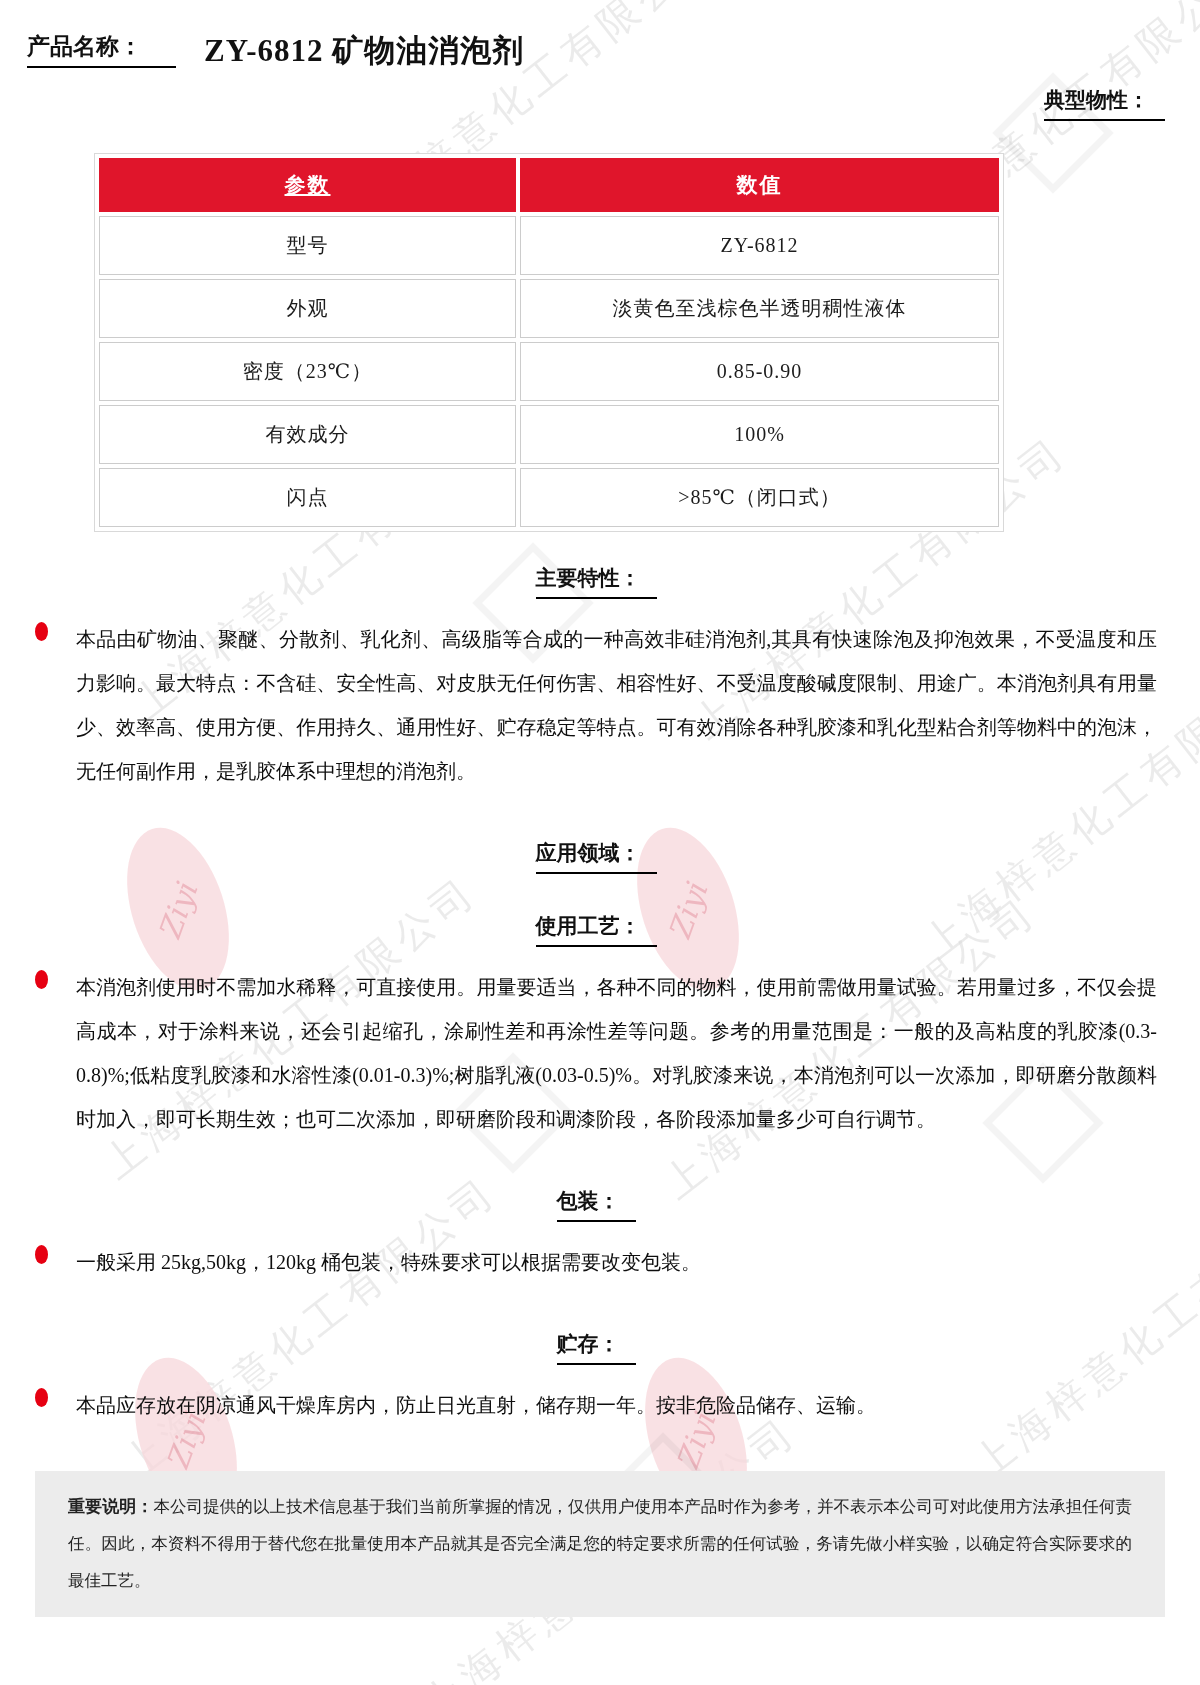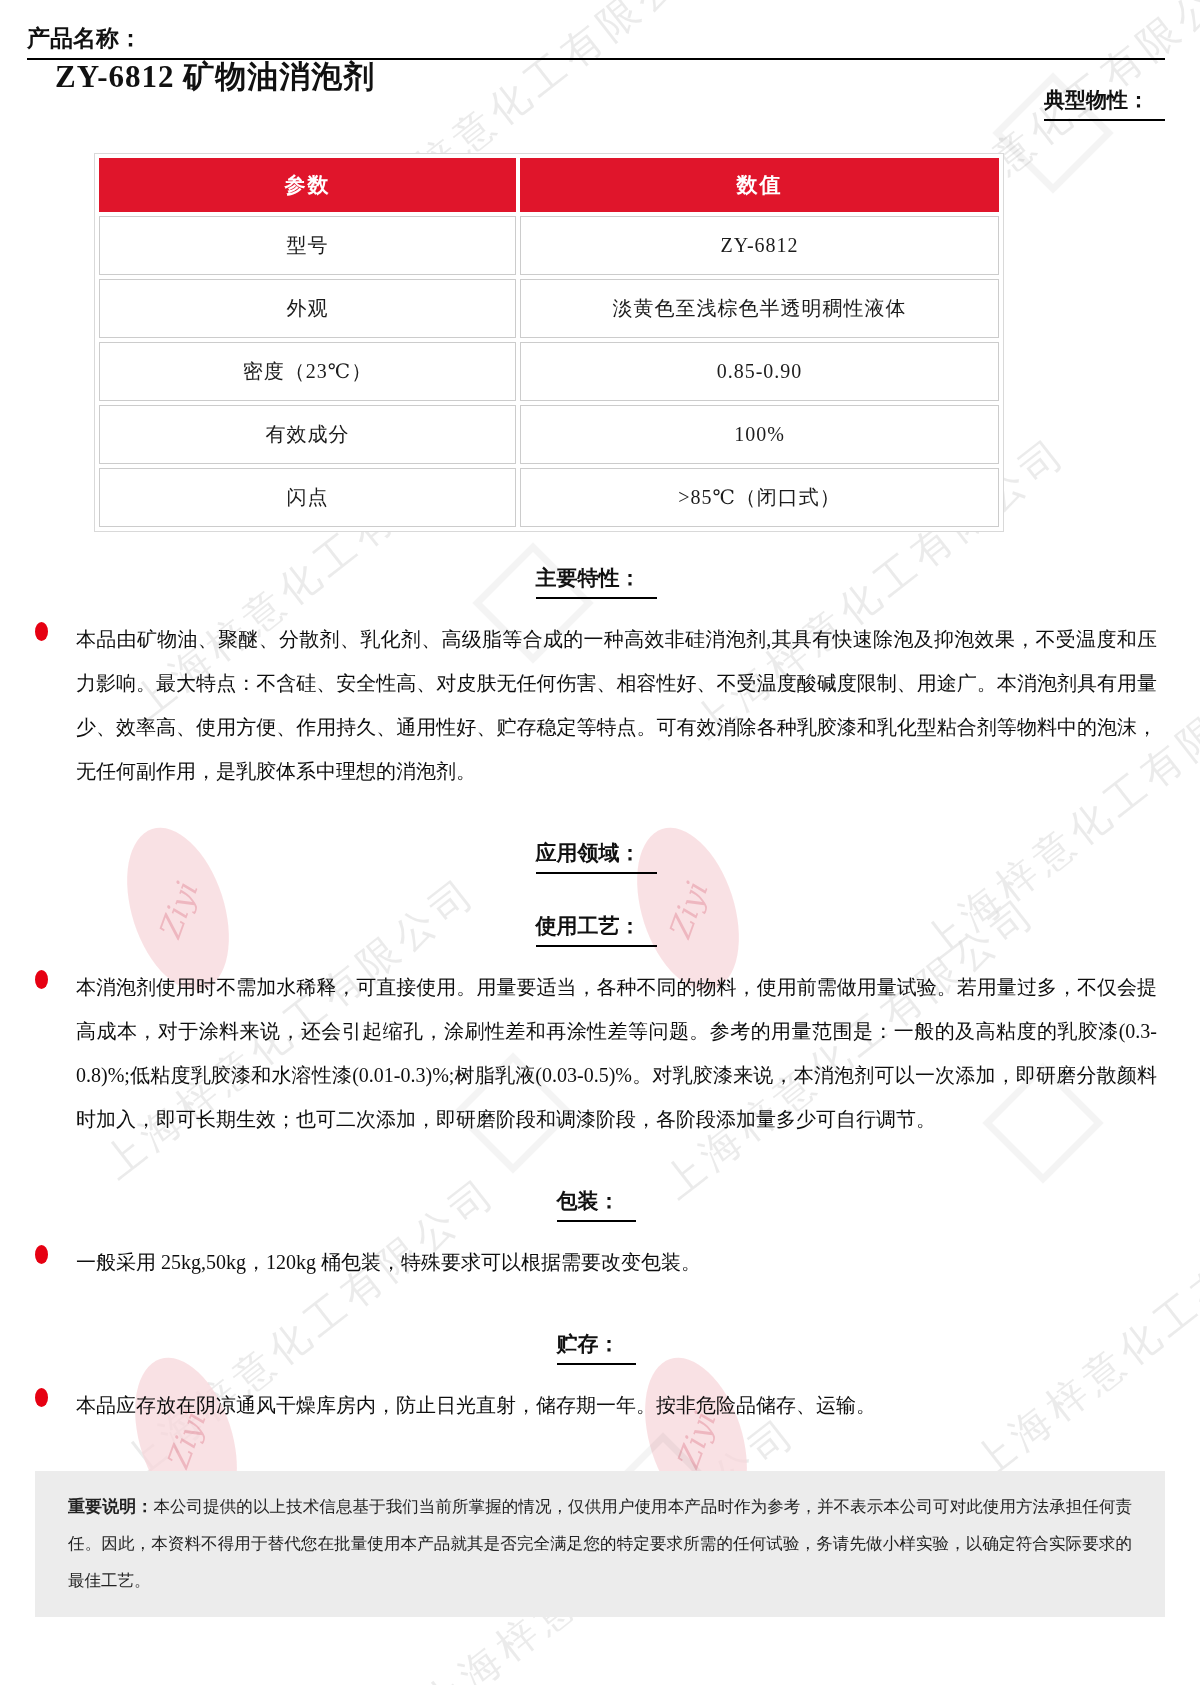--- a/index.html
+++ b/index.html
@@ -33,41 +33,41 @@
   }
   .wm-stamp span{
     color:var(--stamp_text);font-size:30px;font-style:italic;transform:rotate(-52deg);
     font-family:"DejaVu Serif","Liberation Serif",serif;
   }
   .wm-diamond{
     position:absolute;width:72px;height:72px;border:7px solid #000;opacity:.045;
     transform:rotate(45deg);
   }
   .content{position:relative;z-index:1;padding:24px 35px 0 27px;}
-  .title-row{display:flex;height:44px;flex-direction:column;}
+  .title-row{display:flex;align-items:flex-end;height:44px;}
   .title-label{
     font-size:23px;font-weight:bold;border-bottom:2px solid #000;
     padding:0 34px 4px 0;line-height:30px;
   }
   .title-text{font-size:31px;font-weight:bold;margin-left:28px;line-height:34px;letter-spacing:1px;}
   .sec-head{margin:0;line-height:28px;}
   .sec-head span{
     display:inline-block;font-size:21px;font-weight:bold;
     border-bottom:2px solid #000;padding:0 16px 5px 0;
   }
   .head-properties{margin-top:18px;text-align:right;}
   table.props{
     border-collapse:separate;border-spacing:4px;margin:32px 0 0 67px;
     width:910px;border:1px solid var(--table_outline);background:#fff;
   }
   table.props th{
     background:var(--header_red);color:#ffffff;font-size:21px;font-weight:bold;
     height:52px;letter-spacing:2px;
   }
-  table.props th:first-child{width:415px;}
+  table.props th:first-child{width:415px;text-decoration:underline;}
   table.props td{
     border:1px solid var(--border_gray);height:55px;text-align:center;
     font-size:20px;color:#1c1c1c;letter-spacing:1px;
   }
   .sections .sec-head{margin-top:38px;text-align:center;}
   .sections .sec-head:first-child{margin-top:32px;}
   .bullet{display:flex;margin:10px 0 0 6px;}
   .dot{
     flex:0 0 auto;width:13px;height:19px;border-radius:50%;
     background:var(--bullet_red);margin:13px 20px 0 2px;

